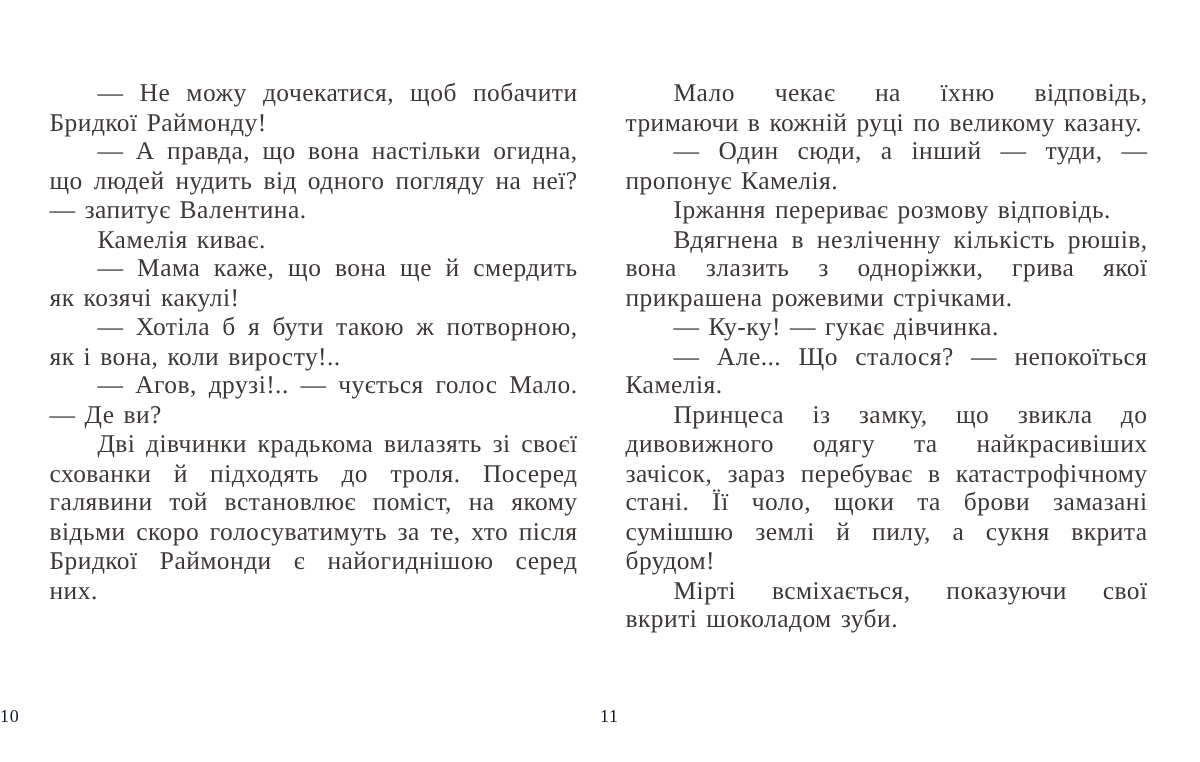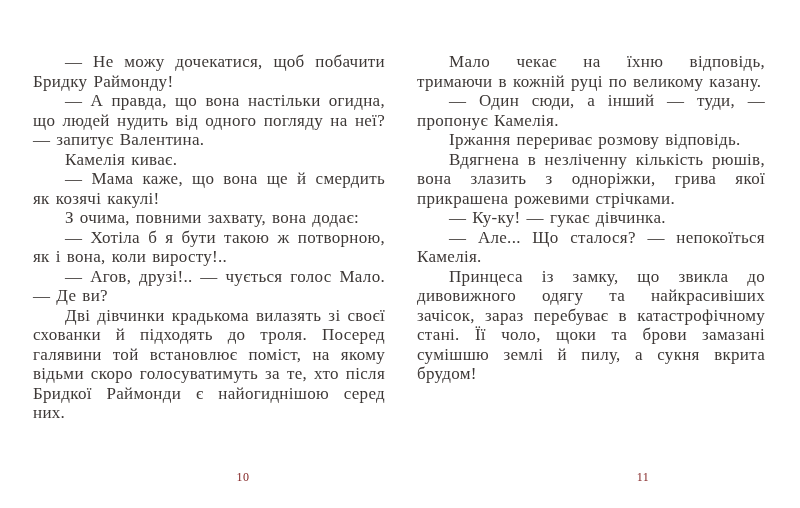--- a/index.html
+++ b/index.html
@@ -40,52 +40,51 @@
   .page-text p {
     margin: 0;
     padding: 0;
     text-indent: 32px;
     word-spacing: 1.5px;
   }
   .page-num {
     position: absolute;
     top: 470px;
     width: 100%;
-    text-align: center;
+    text-align: left;
     font-size: 12px;
     letter-spacing: 0.5px;
-    color: #7f1d1d;
-    padding-left: 43px;
+    color: #0f172a;
   }
 </style>
 </head>
 <body>
 
 <div class="spread">
 
   <div class="page page-left">
     <div class="page-text">
-        <p>— Не можу дочекатися, щоб побачити Бридку Раймонду!</p>
+        <p>— Не можу дочекатися, щоб побачити Бридкої Раймонду!</p>
         <p>— А правда, що вона настільки огидна, що людей нудить від одного погляду на неї? — запитує Валентина.</p>
         <p>Камелія киває.</p>
         <p>— Мама каже, що вона ще й смердить як козячі какулі!</p>
-        <p>З очима, повними захвату, вона додає:</p>
         <p>— Хотіла б я бути такою ж потворною, як і вона, коли виросту!..</p>
         <p>— Агов, друзі!.. — чується голос Мало. — Де ви?</p>
         <p>Дві дівчинки крадькома вилазять зі своєї схованки й підходять до троля. Посеред галявини той встановлює поміст, на якому відьми скоро голосуватимуть за те, хто після Бридкої Раймонди є найогиднішою серед них.</p>
       </div>
     <div class="page-num">10</div>
   </div>
 
   <div class="page page-right">
     <div class="page-text">
         <p>Мало чекає на їхню відповідь, тримаючи в кожній руці по великому казану.</p>
         <p>— Один сюди, а інший — туди, — пропонує Камелія.</p>
         <p>Іржання перериває розмову відповідь.</p>
         <p>Вдягнена в незліченну кількість рюшів, вона злазить з одноріжки, грива якої прикрашена рожевими стрічками.</p>
         <p>— Ку-ку! — гукає дівчинка.</p>
         <p>— Але... Що сталося? — непокоїться Камелія.</p>
         <p>Принцеса із замку, що звикла до дивовижного одягу та найкрасивіших зачісок, зараз перебуває в катастрофічному стані. Її чоло, щоки та брови замазані сумішшю землі й пилу, а сукня вкрита брудом!</p>
+        <p>Мірті всміхається, показуючи свої вкриті шоколадом зуби.</p>
       </div>
     <div class="page-num">11</div>
   </div>
 
 </div>
 
 </body></html>

